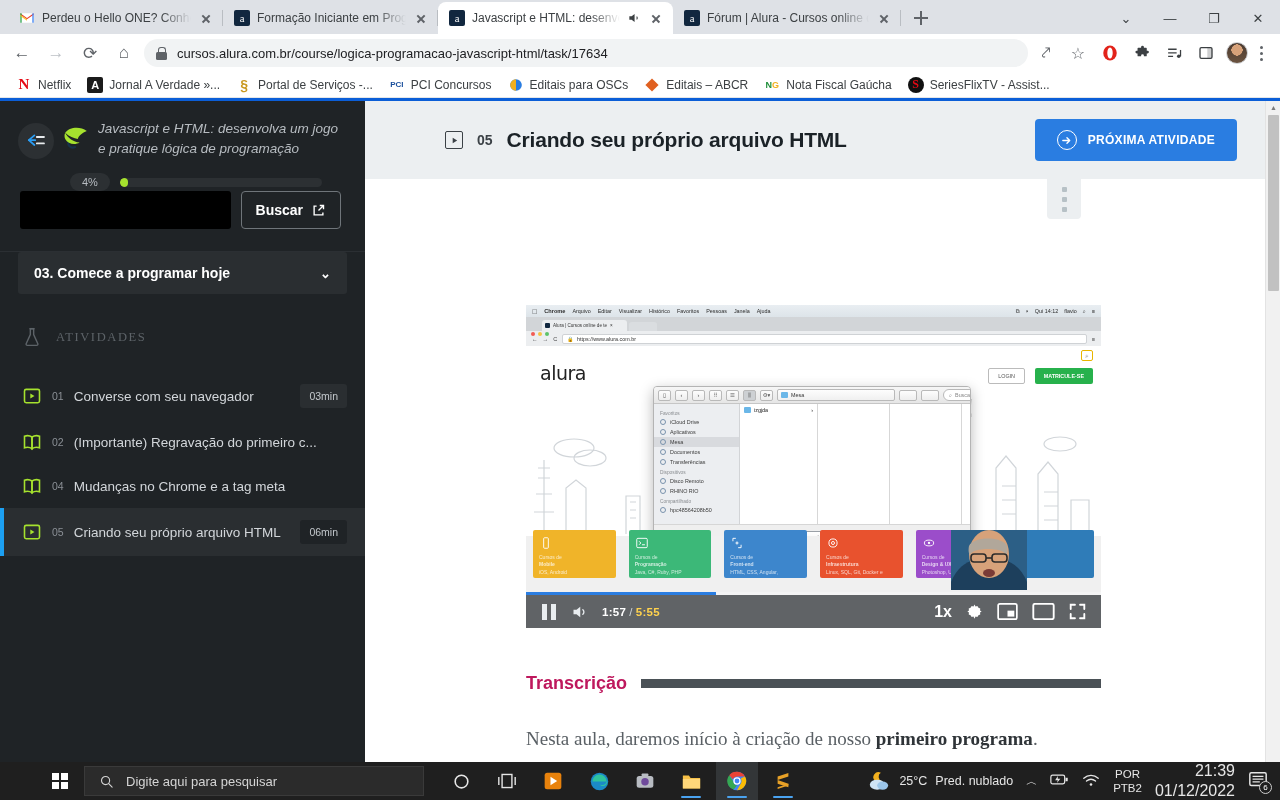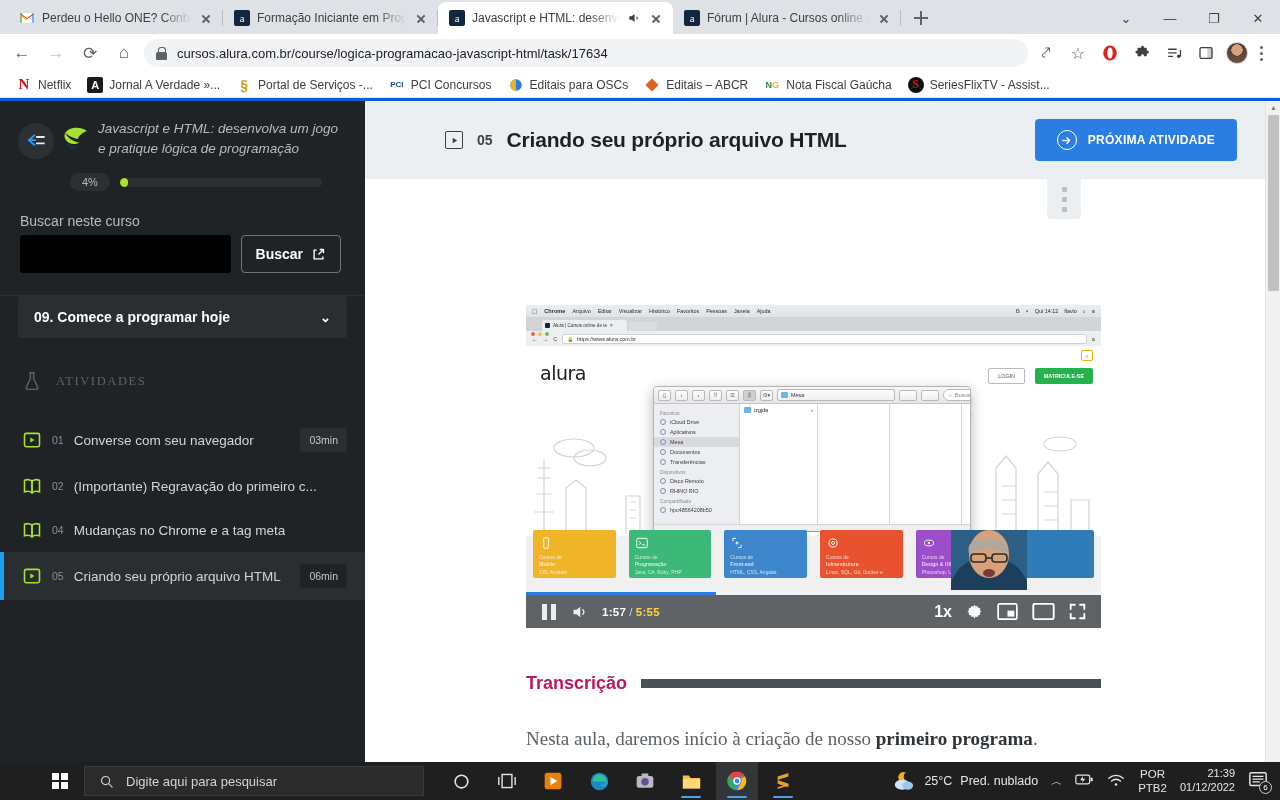--- a/index.html
+++ b/index.html
@@ -223,21 +223,21 @@
   .startbtn { width:48px; height:38px; display:flex; align-items:center; justify-content:center;}
   .winlogo { width:16px; height:16px; display:grid; grid-template-columns:1fr 1fr; grid-template-rows:1fr 1fr; gap:2px;}
   .winlogo i { background:#fff; display:block;}
   .tsearch { width:340px; height:30px; background:#2b2b2b; border:1px solid #3a3a3a; display:flex; align-items:center; gap:12px; padding:0 14px; color:#d4d4d4; font-size:13px;}
   .tb-icons { display:flex; align-items:center; gap:4px; margin-left:16px;}
   .tbapp { width:42px; height:38px; display:flex; align-items:center; justify-content:center; position:relative;}
   .tbapp.run:after { content:""; position:absolute; bottom:2px; left:11px; width:20px; height:2.5px; background:#4aa3f0; border-radius:2px;}
   .tbapp.active { background:#333638;}
   .tray { margin-left:auto; display:flex; align-items:center; gap:13px; padding-right:10px; color:#e6e6e6; font-size:12px;}
   .weather { display:flex; align-items:center; gap:8px; font-size:12.5px;}
-  .clock { text-align:right; line-height:1.25; font-size:11px;}
+  .clock { text-align:right; line-height:1.25; font-size:16px;}
   .langbox { text-align:center; line-height:1.25; font-size:11.5px;}
   .notif { position:relative; width:22px; height:22px;}
   .notif-badge { position:absolute; right:-2px; bottom:-2px; width:13px; height:13px; border-radius:50%; background:#1f1f1f; border:1px solid #cfcfcf; color:#fff; font-size:8px; display:flex; align-items:center; justify-content:center;}
 </style>
 </head>
 <body>
 
 <div id="root">
 
   <div class="tabstrip">
@@ -398,36 +398,35 @@
         <div class="course-title">Javascript e HTML: desenvolva um jogo e pratique lógica de programação</div>
       </div>
 
       <div class="progress-row">
         <div class="pct">4%</div>
         <div class="pbar">
             <div class="pfill" id="pfill" style="width: 4%;"></div>
           </div>
       </div>
 
-      <div class="search-label">Buscar neste curso</div>
       <div class="search-row">
         <input class="search-input" placeholder="" style="">
         <button class="search-btn">
           <span>Buscar</span>
           <svg width="15" height="15" viewBox="0 0 24 24">
               <path d="M9 5H5v14h14v-4" fill="none" stroke="#fff" stroke-width="2.2"></path>
               <path d="M14 4h6v6M20 4l-8 8" fill="none" stroke="#fff" stroke-width="2.2"></path>
             </svg>
         </button>
       </div>
 
       <div class="sb-divider"></div>
 
       <div class="lesson-pill">
-        <span>09. Comece a programar hoje</span>
+        <span>03. Comece a programar hoje</span>
         <span style="font-size:13px;">⌄</span>
       </div>
 
       <div class="sec-head" style="padding-top:32px;font-family:Liberation Serif, serif;">
         <svg width="20" height="22" viewBox="0 0 24 26">
             <path d="M10 3h4v7l5 11a1.5 1.5 0 01-1.4 2H6.4A1.5 1.5 0 015 21l5-11V3z" fill="none" stroke="#5d6368" stroke-width="1.7"></path>
             <path d="M9 3h6" stroke="#5d6368" stroke-width="1.7"></path>
           </svg>
         <span>ATIVIDADES</span>
       </div>

